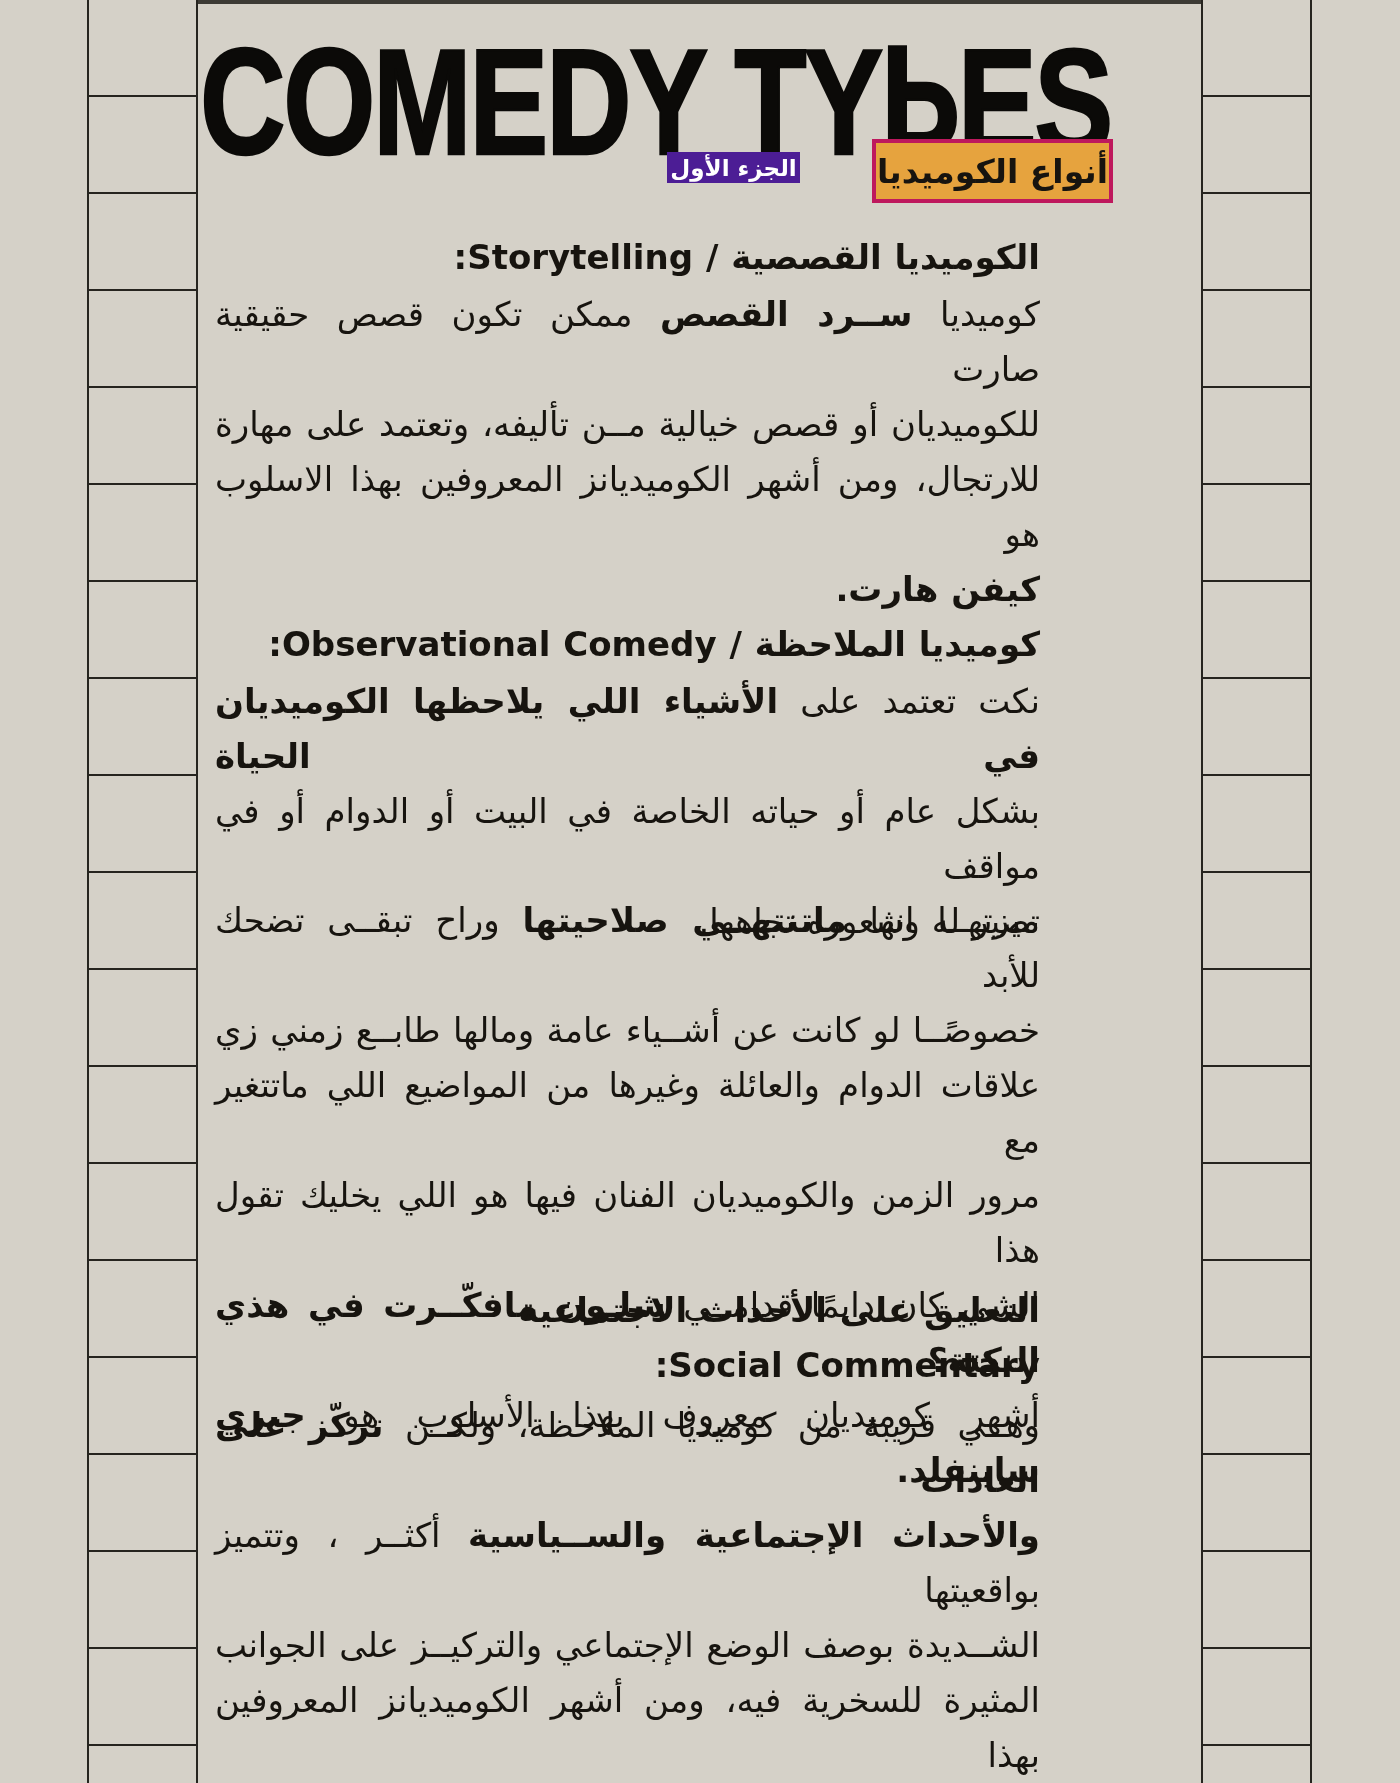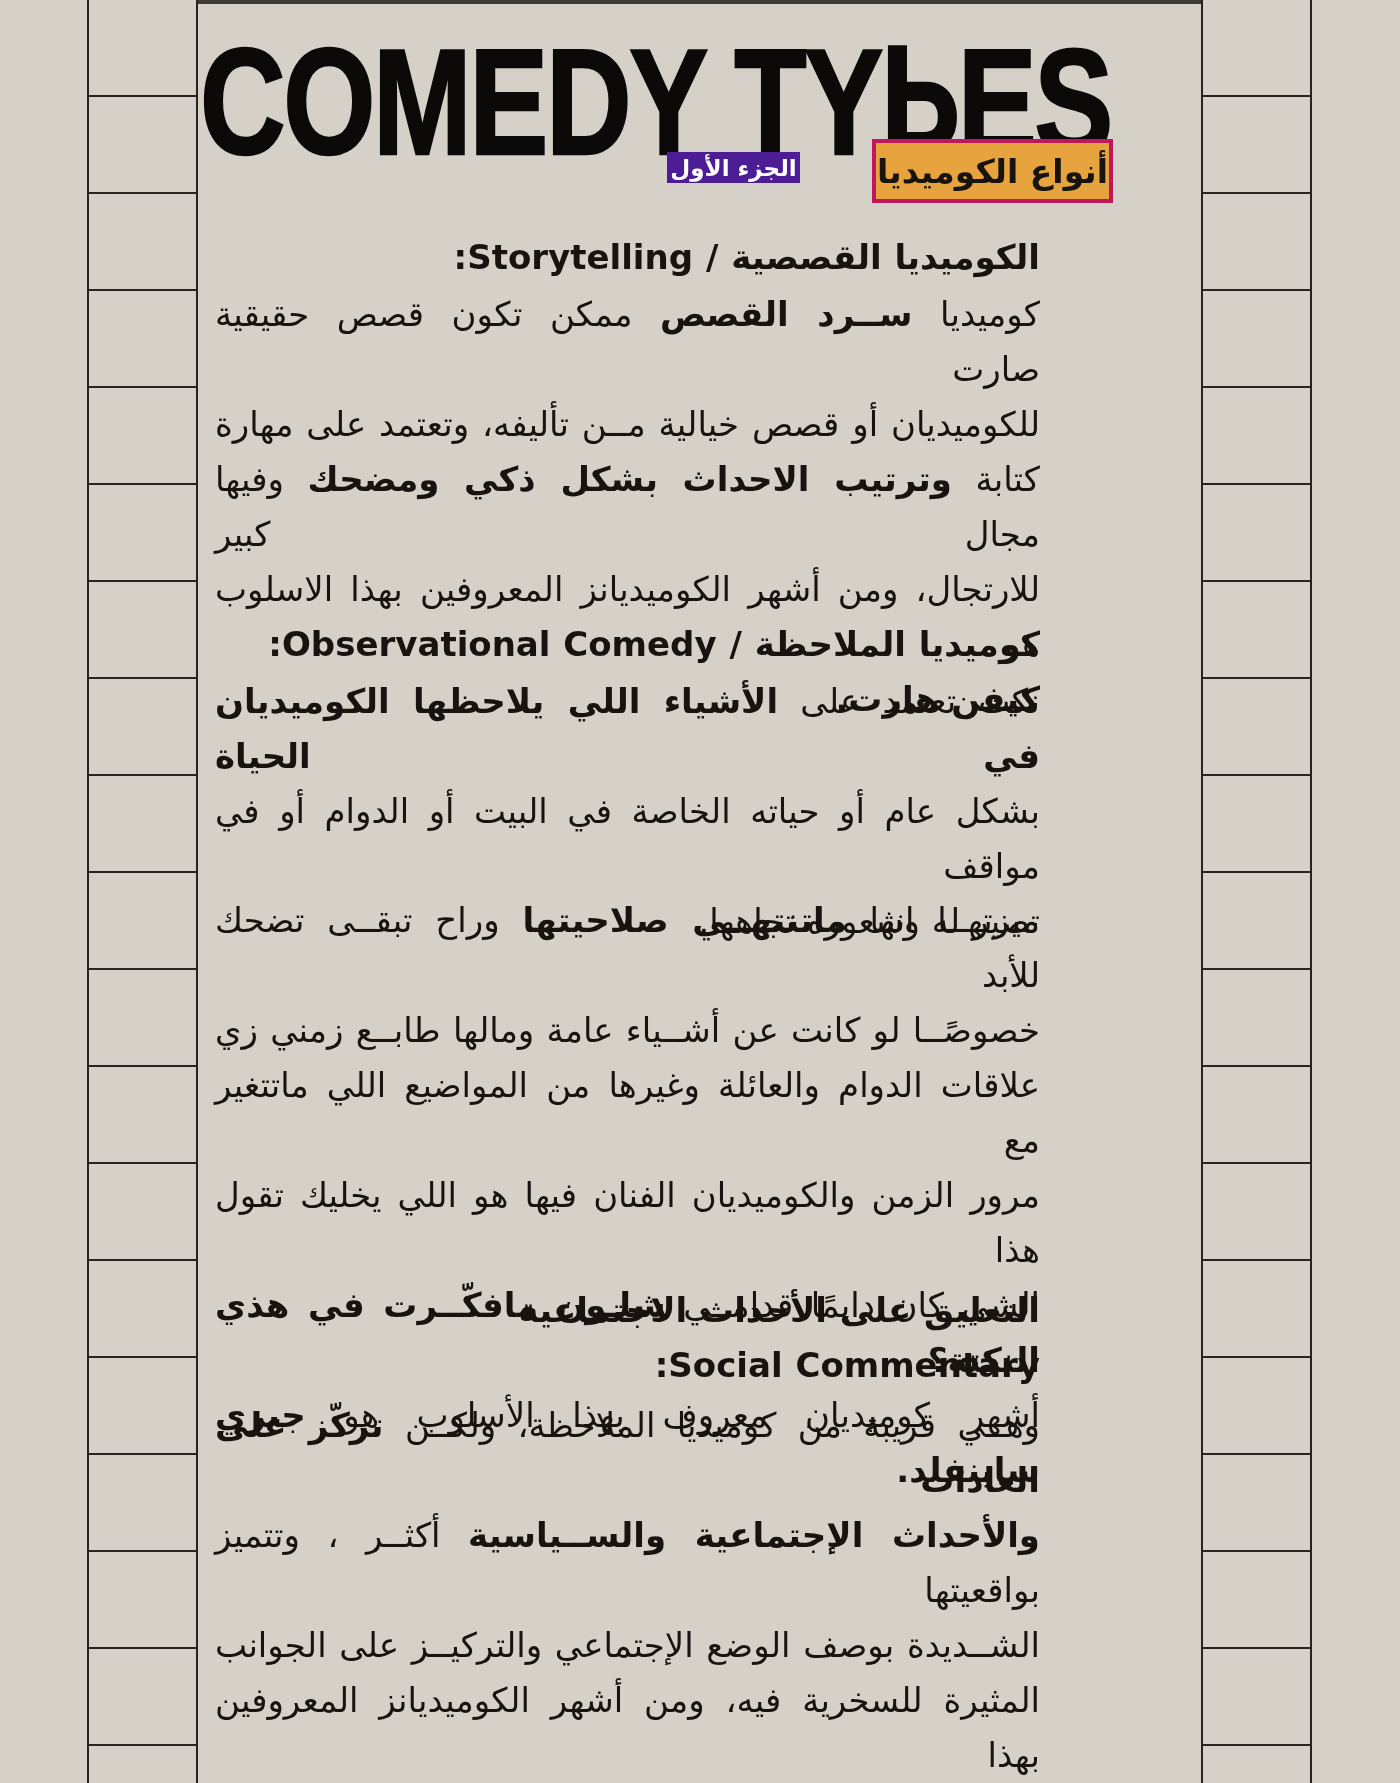--- a/index.html
+++ b/index.html
@@ -61,21 +61,20 @@
 
   <main class="content">
 
     <div class="block" style="top:230px">
       <div class="line head"><span>الكوميديا القصصية / Storytelling:</span></div>
     </div>
 
     <div class="block" style="top:287px">
       <div class="line"><span>كوميديا </span><span class="b">ســرد القصص</span><span> ممكن تكون </span><span class="u">قصص حقيقية</span><span> صارت</span></div>
       <div class="line"><span>للكوميديان أو </span><span class="u">قصص خيالية</span><span> مــن تأليفه، وتعتمد على مهارة</span></div>
-      <div class="line"><span>كتابة </span><span class="b">وترتيب الاحداث بشكل ذكي ومضحك</span><span> </span><span class="u">وفيها مجال كبير</span></div>
       <div class="line"><span class="u">للارتجال</span><span>، ومن أشهر الكوميديانز المعروفين بهذا الاسلوب هو</span></div>
       <div class="line end"><span class="b">كيفن هارت.</span></div>
     </div>
 
     <div class="block" style="top:617px">
       <div class="line head"><span>كوميديا الملاحظة / Observational Comedy:</span></div>
     </div>
 
     <div class="block" style="top:893px">
       <div class="line"><span>ميزتهــا انها </span><span class="b">ماتنتهــي صلاحيتها</span><span> وراح تبقــى تضحك للأبد</span></div>

